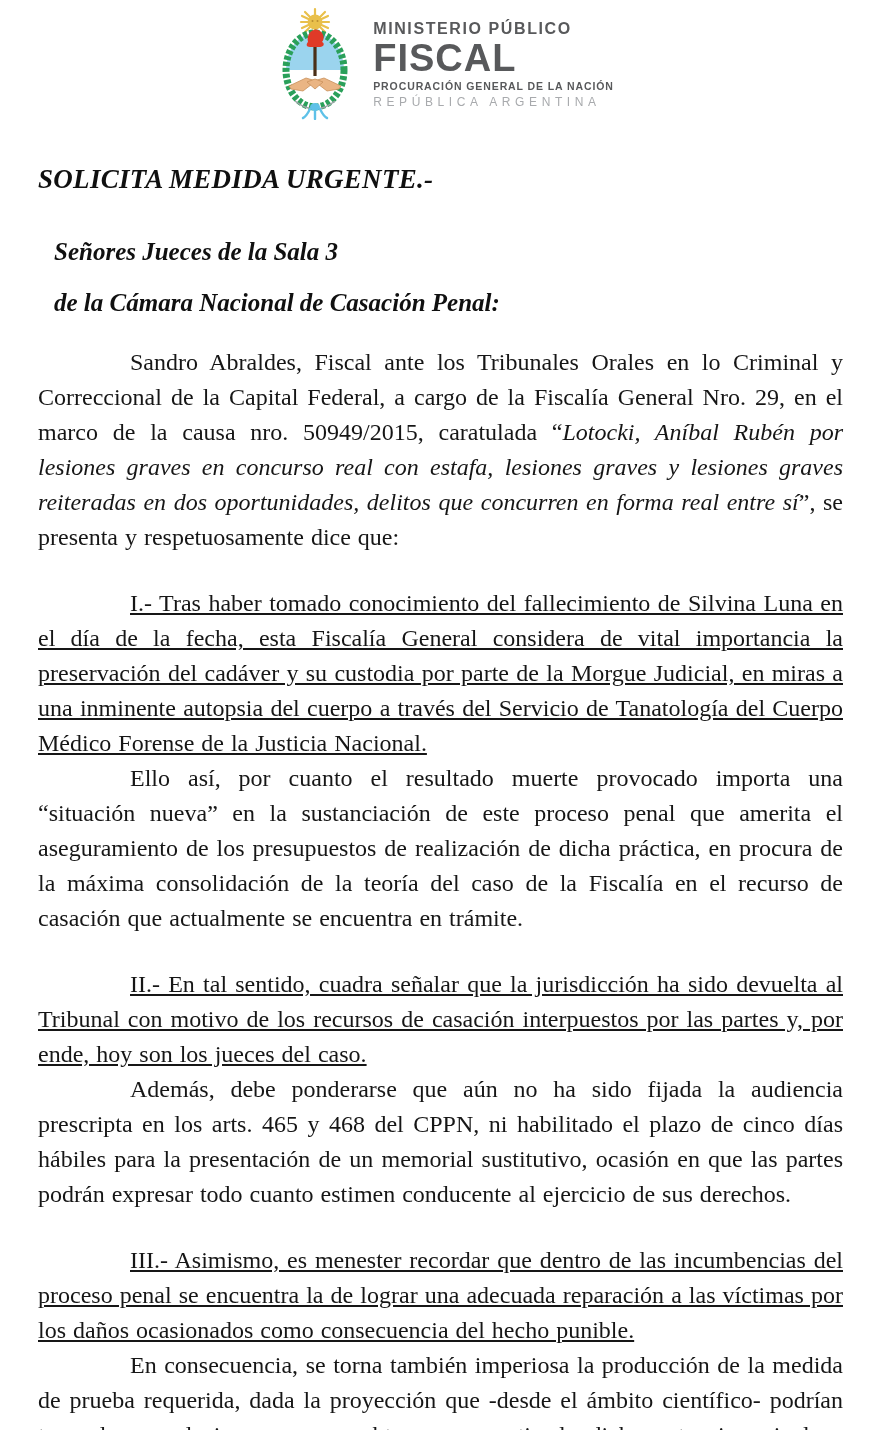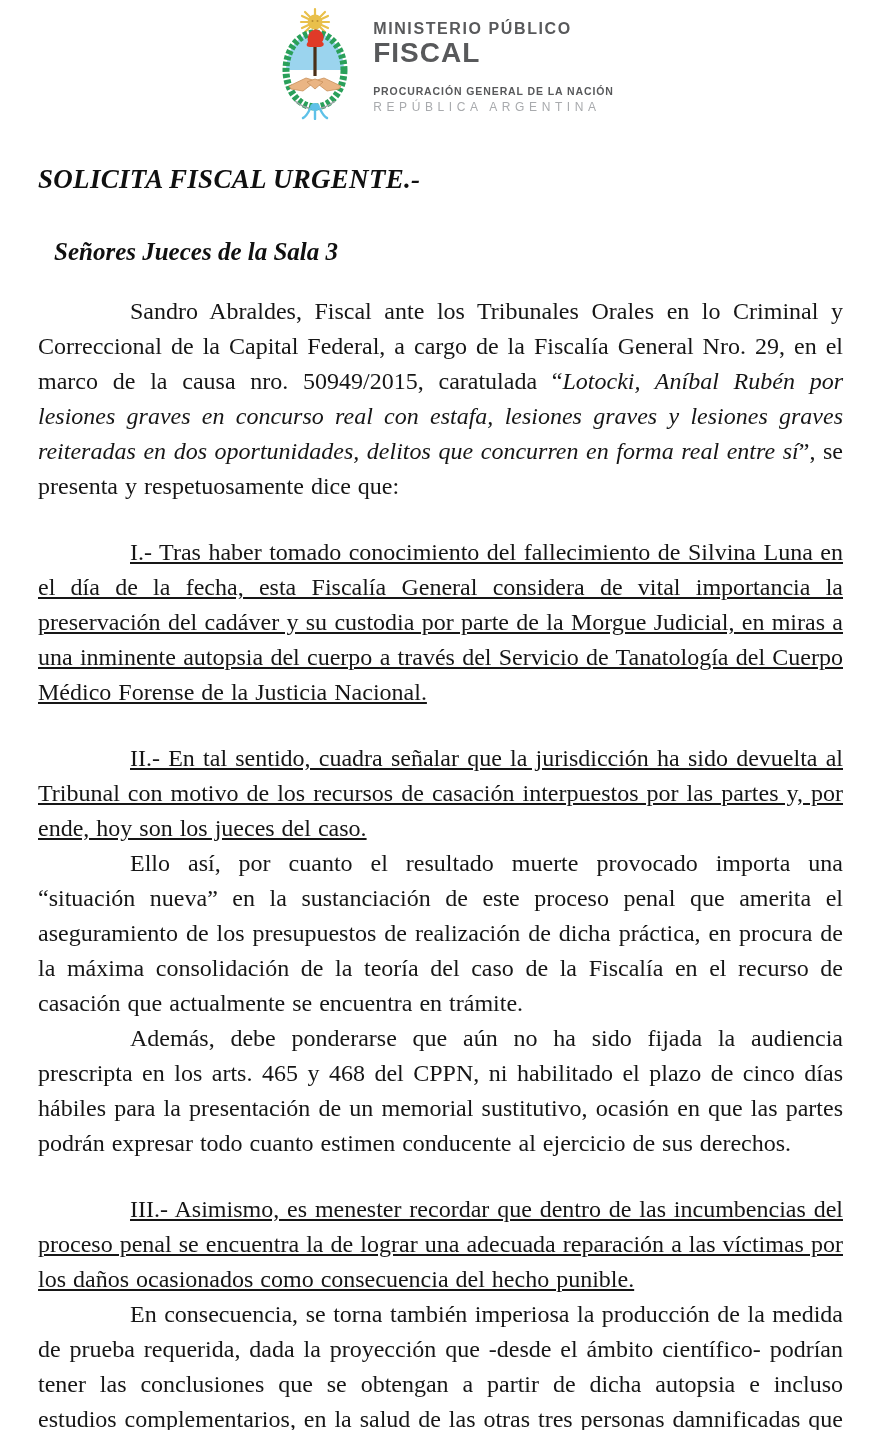--- a/index.html
+++ b/index.html
@@ -32,31 +32,31 @@
     padding-top: 15px;
     color: #58595b;
   }
   .lt-ministerio {
     font-size: 16px;
     font-weight: 600;
     letter-spacing: 1.6px;
     line-height: 1;
   }
   .lt-fiscal {
-    font-size: 28px;
+    font-size: 38px;
     font-weight: bold;
     letter-spacing: 1px;
     line-height: 1.02;
     margin-top: 2px;
   }
   .lt-procuracion {
     font-size: 10.5px;
     font-weight: bold;
     letter-spacing: 0.9px;
-    margin-top: 18px;
+    margin-top: 3px;
     line-height: 1;
   }
   .lt-republica {
     font-size: 12px;
     letter-spacing: 4.6px;
     color: #a8aaad;
     margin-top: 5px;
     line-height: 1;
   }
 
@@ -140,29 +140,30 @@
       </g>
     </svg>
     <div class="logo-text">
       <div class="lt-ministerio">MINISTERIO PÚBLICO</div>
       <div class="lt-fiscal">FISCAL</div>
       <div class="lt-procuracion">PROCURACIÓN GENERAL DE LA NACIÓN</div>
       <div class="lt-republica">REPÚBLICA ARGENTINA</div>
     </div>
   </header>
 
-  <h1 class="doc-title">SOLICITA FISCAL URGENTE.-</h1>
+  <h1 class="doc-title">SOLICITA MEDIDA URGENTE.-</h1>
 
   <div class="addressee">
     <p>Señores Jueces de la Sala 3</p>
+    <p>de la Cámara Nacional de Casación Penal:</p>
   </div>
 
   <main class="doc-body" id="doc-body">
       <p class="para"><span>Sandro Abraldes, Fiscal ante los Tribunales Orales en lo Criminal y Correccional de la Capital Federal, a cargo de la Fiscalía General Nro. 29, en el marco de la causa nro. 50949/2015, caratulada “</span><span class="it">Lotocki, Aníbal Rubén por lesiones graves en concurso real con estafa, lesiones graves y lesiones graves reiteradas en dos oportunidades, delitos que concurren en forma real entre sí</span><span>”, se presenta y respetuosamente dice que:</span></p>
       <p class="para gap"><span>I.- Tras haber tomado conocimiento del fallecimiento de Silvina Luna en el día de la fecha, esta Fiscalía General considera de vital importancia la preservación del cadáver y su custodia por parte de la Morgue Judicial, en miras a una inminente autopsia del cuerpo a través del Servicio de Tanatología del Cuerpo Médico Forense de la Justicia Nacional.</span></p>
+      <p class="para"><span>Ello así, por cuanto el resultado muerte provocado importa una “situación nueva” en la sustanciación de este proceso penal que amerita el aseguramiento de los presupuestos de realización de dicha práctica, en procura de la máxima consolidación de la teoría del caso de la Fiscalía en el recurso de casación que actualmente se encuentra en trámite.</span></p>
       <p class="para gap"><span>II.- En tal sentido, cuadra señalar que la jurisdicción ha sido devuelta al Tribunal con motivo de los recursos de casación interpuestos por las partes y, por ende, hoy son los jueces del caso.</span></p>
-      <p class="para"><span>Ello así, por cuanto el resultado muerte provocado importa una “situación nueva” en la sustanciación de este proceso penal que amerita el aseguramiento de los presupuestos de realización de dicha práctica, en procura de la máxima consolidación de la teoría del caso de la Fiscalía en el recurso de casación que actualmente se encuentra en trámite.</span></p>
       <p class="para"><span>Además, debe ponderarse que aún no ha sido fijada la audiencia prescripta en los arts. 465 y 468 del CPPN, ni habilitado el plazo de cinco días hábiles para la presentación de un memorial sustitutivo, ocasión en que las partes podrán expresar todo cuanto estimen conducente al ejercicio de sus derechos.</span></p>
       <p class="para gap"><span>III.- Asimismo, es menester recordar que dentro de las incumbencias del proceso penal se encuentra la de lograr una adecuada reparación a las víctimas por los daños ocasionados como consecuencia del hecho punible.</span></p>
       <p class="para"><span>En consecuencia, se torna también imperiosa la producción de la medida de prueba requerida, dada la proyección que -desde el ámbito científico- podrían tener las conclusiones que se obtengan a partir de dicha autopsia e incluso estudios complementarios, en la salud de las otras tres personas damnificadas que existen en estas actuaciones: Gabriela Nilda Trenchi, Pamela Sosa y Stefanía Belén Xipolitaxis.</span></p>
     </main>
 
 </div>
 
 </body></html>

